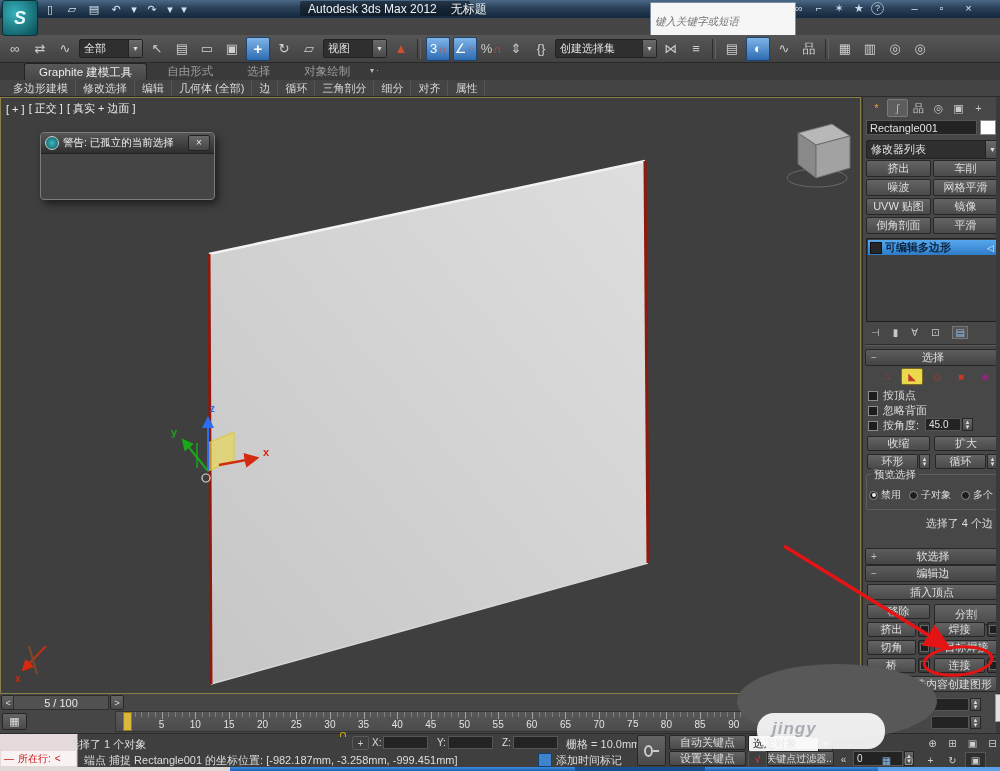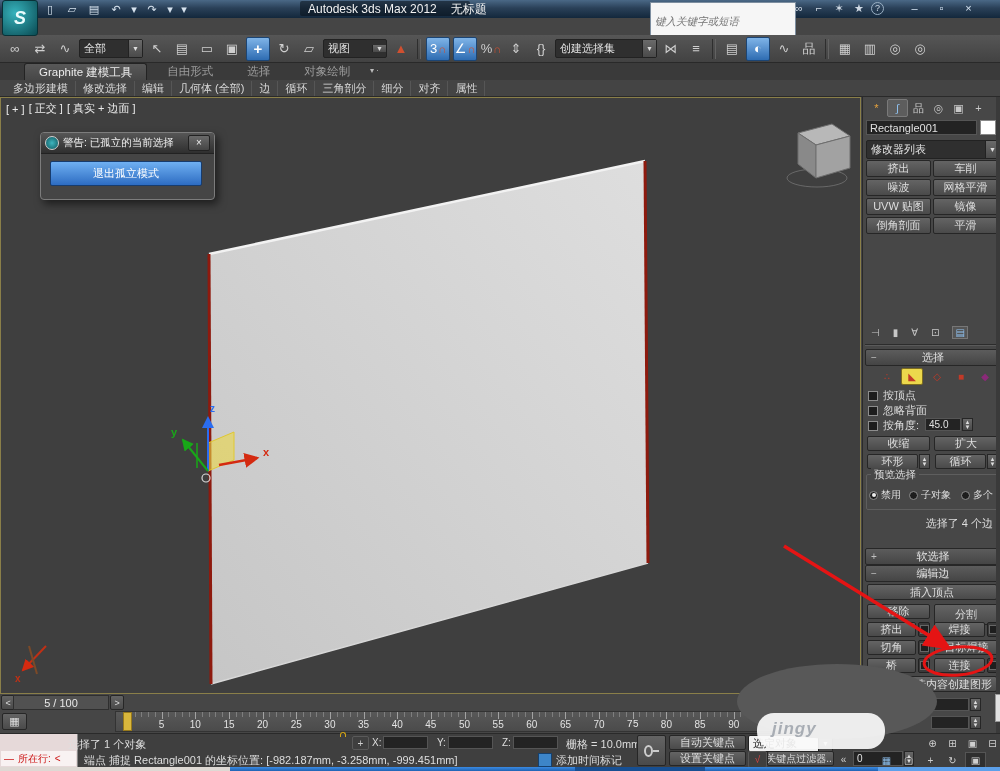--- a/index.html
+++ b/index.html
@@ -153,21 +153,21 @@
       <span class="lbl">全部</span>
       <span class="caret">▼</span>
     </div>
     <span class="ticon">↖</span>
     <span class="ticon">▤</span>
     <span class="ticon">▭</span>
     <span class="ticon">▣</span>
     <span class="ticon on" style="font-size:15px;font-weight:bold;">+</span>
     <span class="ticon">↻</span>
     <span class="ticon">▱</span>
-    <div class="drop" style="width:62px;align-items:center;">
+    <div class="drop" style="width:62px;">
       <span class="lbl">视图</span>
       <span class="caret">▼</span>
     </div>
     <span class="ticon" style="color:#d05030;">▲</span>
     <span class="tsep"></span>
     <span class="ticon on">
         <span>3</span>
         <span class="mg">∩</span>
       </span>
     <span class="ticon on">
@@ -277,21 +277,20 @@
       </g>
     </svg>
   </div>
 
   <div class="a" id="dialog">
     <div class="dlg-title f">
       <span class="dlg-logo"></span>
       <span class="dlg-title-text">警告: 已孤立的当前选择</span>
       <span class="dlg-close">×</span>
     </div>
-    <button class="dlg-btn">退出孤立模式</button>
   </div>
 
   <div class="a" id="panel">
     <div class="a f" style="left:4px;top:2px;gap:1px;">
       <span class="ptab" style="color:#e8a33d;">*</span>
       <span class="ptab on">∫</span>
       <span class="ptab">品</span>
       <span class="ptab">◎</span>
       <span class="ptab">▣</span>
       <span class="ptab">+</span>
@@ -306,20 +305,27 @@
 
     <button class="btn" style="height:17px;font-family:inherit;">挤出</button>
         <button class="btn" style="height:17px;font-family:inherit;">车削</button>
         <button class="btn" style="height:17px;font-family:inherit;">噪波</button>
         <button class="btn" style="height:17px;font-family:inherit;">网格平滑</button>
         <button class="btn" style="height:17px;font-family:inherit;">UVW 贴图</button>
         <button class="btn" style="height:17px;font-family:inherit;">镜像</button>
         <button class="btn" style="height:17px;font-family:inherit;">倒角剖面</button>
         <button class="btn" style="height:17px;font-family:inherit;">平滑</button>
       </div>
+    <div class="a" style="left:3px;top:141px;width:132px;height:84px;background:#3f3f3f;border:1px solid #202020;box-sizing:border-box;">
+      <div class="a f stackrow" style="left:1px;top:1px;width:128px;height:15px;padding:0 2px;box-sizing:border-box;">
+        <span style="width:10px;height:10px;background:#262626;border:1px solid #111;margin-right:3px;flex:none;"></span>
+        <span style="flex:1;">可编辑多边形</span>
+        <span style="color:#f0f0f0;font-size:9px;">◁</span>
+      </div>
+    </div>
     <div class="a f" style="left:8px;top:229px;gap:13px;">
       <span style="font-size:10px;color:#c8c8c8;">⊣</span>
       <span style="font-size:10px;color:#c8c8c8;">▮</span>
       <span style="font-size:10px;color:#c8c8c8;">∀</span>
       <span style="font-size:10px;color:#c8c8c8;">⊡</span>
       <span style="font-size:10px;color:#8fc1ef;background:#555;border:1px solid #777;padding:0 2px;">▤</span>
     </div>
     <div class="a" style="left:2px;top:247px;width:134px;height:1px;background:#2c2c2c;border-bottom:1px solid #5a5a5a;"></div>
 
     <div class="a roll" style="left:2px;top:252px;width:134px;height:15px;">

